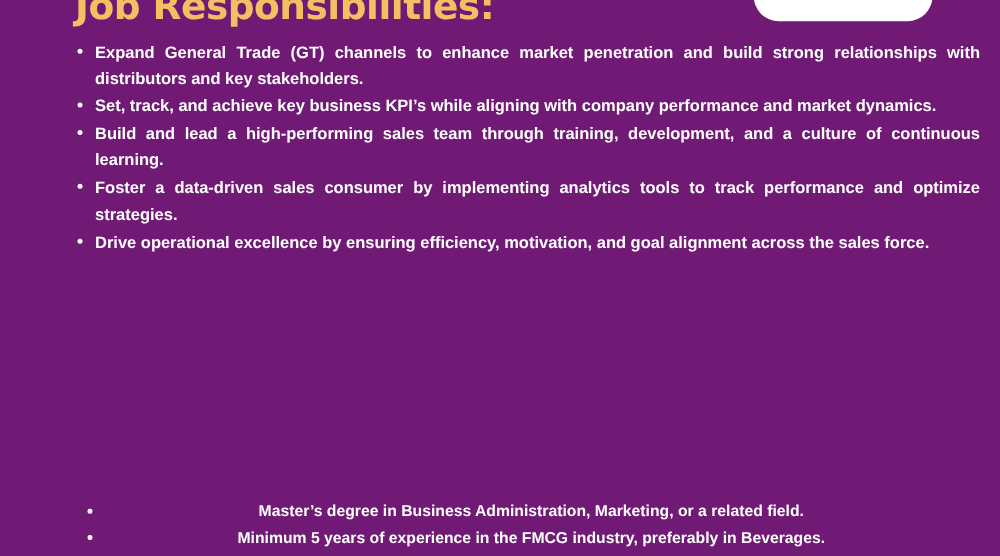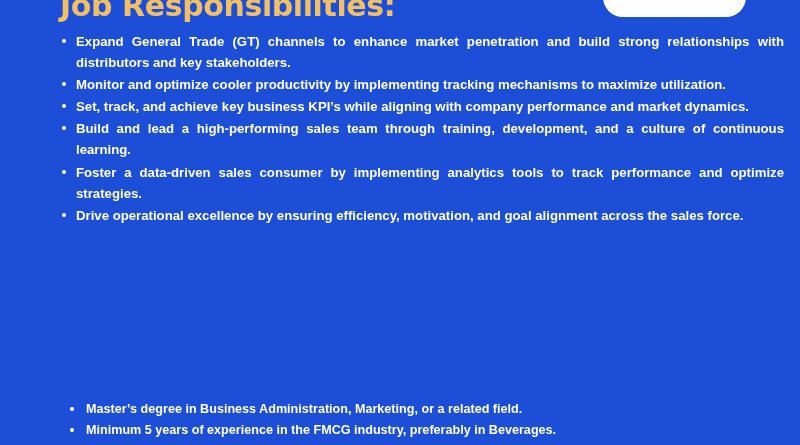--- a/index.html
+++ b/index.html
@@ -10,21 +10,21 @@
     width: 800px;
     height: 445px;
     overflow: hidden;
     background: #1b54a8;
     font-family: "Liberation Sans", sans-serif;
   }
   .poster {
     position: relative;
     width: 800px;
     height: 445px;
-    background: #1d4ed8;
+    background: #701a75;
     overflow: hidden;
   }
 
   
   .top-badge {
     position: absolute;
     top: -26px;
     left: 603px;
     width: 143px;
     height: 43px;
@@ -81,21 +81,21 @@
     font-weight: bold;
     font-size: 13.2px;
     line-height: 21.1px;
     text-align: justify;
     padding-left: 18px;
     margin-bottom: 1px;
   }
 
   #list-requirements .bullet-item {
     padding-left: 22px;
-    text-align: left;
+    text-align: center;
     font-size: 12.6px;
     line-height: 21px;
     margin-bottom: 0;
   }
 
   .bullet-dot {
     position: absolute;
     left: 4px;
     top: 8px;
     width: 4px;
@@ -124,24 +124,20 @@
 
   <h2 class="section-heading" id="heading-responsibilities">Job Responsibilities:</h2>
 
   <ul class="bullet-list" id="list-responsibilities">
     <li class="bullet-item">
       <span class="bullet-dot"></span>
       <span class="bullet-text">Expand General Trade (GT) channels to enhance market penetration and build strong relationships with distributors and key stakeholders.</span>
     </li>
     <li class="bullet-item">
       <span class="bullet-dot"></span>
-      <span class="bullet-text">Monitor and optimize cooler productivity by implementing tracking mechanisms to maximize utilization.</span>
-    </li>
-    <li class="bullet-item">
-      <span class="bullet-dot"></span>
       <span class="bullet-text">Set, track, and achieve key business KPI’s while aligning with company performance and market dynamics.</span>
     </li>
     <li class="bullet-item">
       <span class="bullet-dot"></span>
       <span class="bullet-text">Build and lead a high-performing sales team through training, development, and a culture of continuous learning.</span>
     </li>
     <li class="bullet-item">
       <span class="bullet-dot"></span>
       <span class="bullet-text">Foster a data-driven sales consumer by implementing analytics tools to track performance and optimize strategies.</span>
     </li>

